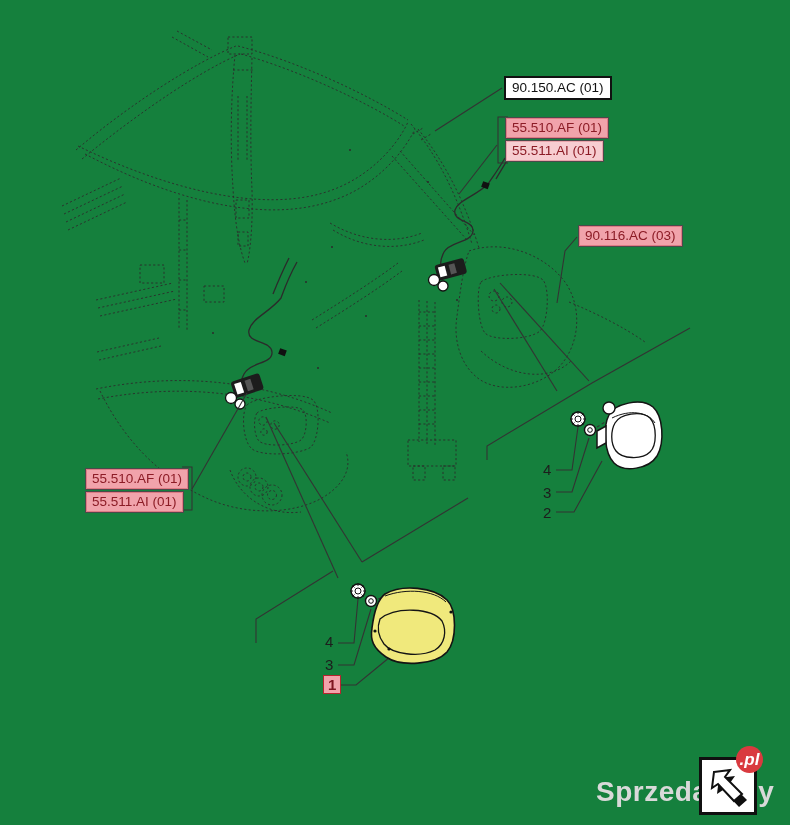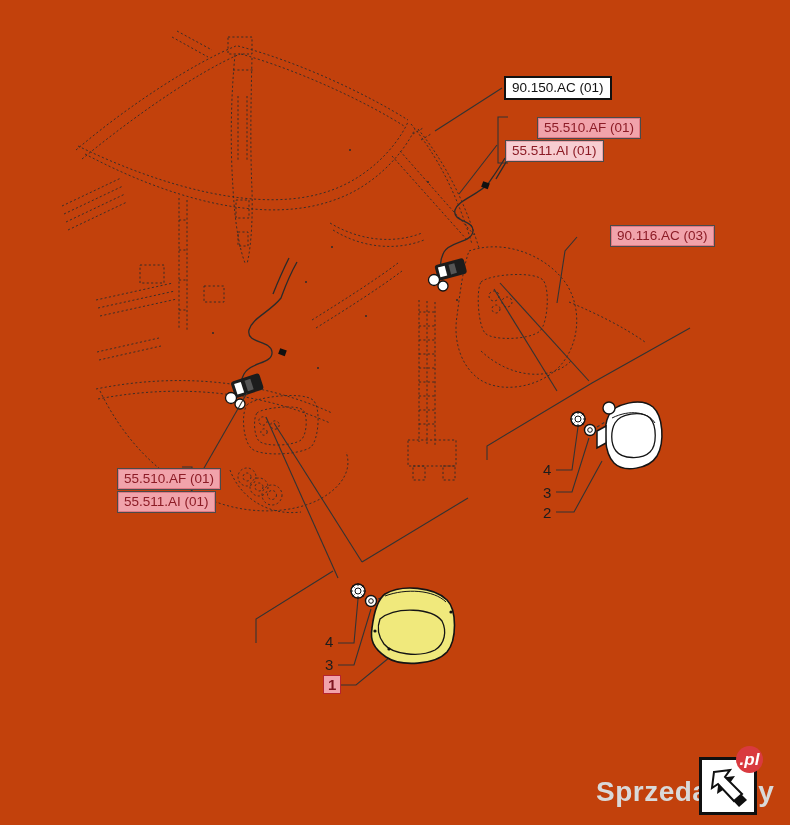--- a/index.html
+++ b/index.html
@@ -1,32 +1,32 @@
 <!DOCTYPE html>
 <html style="--pink: #f1a3ab; --pink-light: #f7cdd1; --callout-text: #8c1c26; --highlight-yellow: #f0e97c; --watermark-gray: #d9d9d9; --badge-red: #d93a3f; --line-dark: #2b2b2b;"><head>
 <meta charset="utf-8">
 <style>
   :root{
     --pink:#f1a3ab; --pink-light:#f7cdd1; --callout-text:#8c1c26;
     --highlight-yellow:#f0e97c; --watermark-gray:#d9d9d9; --badge-red:#d93a3f;
     --line-dark:#2b2b2b;
   }
   html,body{margin:0;padding:0;background:#fff;}
-  .stage{position:relative;width:790px;height:825px;background:#c2410c;overflow:hidden;
+  .stage{position:relative;width:790px;height:825px;background:#15803d;overflow:hidden;
          font-family:"Liberation Sans", sans-serif;}
   .stage svg.drawing{position:absolute;left:0;top:0;}
   .dt{fill:none;stroke:var(--line-dark);stroke-width:.9;stroke-dasharray:2.1 2.3;}
   .sl{fill:none;stroke:var(--line-dark);stroke-width:1.3;}
   .ld{fill:none;stroke:#333;stroke-width:1.1;}
   .pt{fill:#fff;stroke:#141414;stroke-width:1.5;}
   .callout{position:absolute;box-sizing:border-box;font-size:13.5px;line-height:16px;
            padding:2px 6px;white-space:nowrap;}
   .callout.plain{background:#fff;border:2px solid #111;color:#111;}
   .callout.pink{background:var(--pink);border:1.5px solid #4a4a4a;color:var(--callout-text);
-                box-shadow:inset 0 0 0 1px rgba(190,45,60,.35);margin-left:32px;}
+                box-shadow:inset 0 0 0 1px rgba(190,45,60,.35);}
   .callout.pink-light{background:var(--pink-light);border:1.5px solid #4a4a4a;color:var(--callout-text);
                 box-shadow:inset 0 0 0 1px rgba(190,45,60,.25);}
   .itemnum{position:absolute;font-size:15px;color:#1d1d1d;}
   .itemnum.badge{background:var(--pink);border:1.5px solid #b6242e;color:#7e1520;
                  font-weight:bold;padding:0 4px;line-height:17px;}
   .watermark{position:absolute;left:596px;top:776px;font-size:28px;font-weight:700;
              color:var(--watermark-gray);letter-spacing:.5px;}
   .pl-badge{position:absolute;left:736px;top:746px;width:27px;height:27px;border-radius:50%;
             background:var(--badge-red);color:#fff;font-size:17px;font-weight:bold;
             display:flex;align-items:center;justify-content:center;font-style:italic;}

